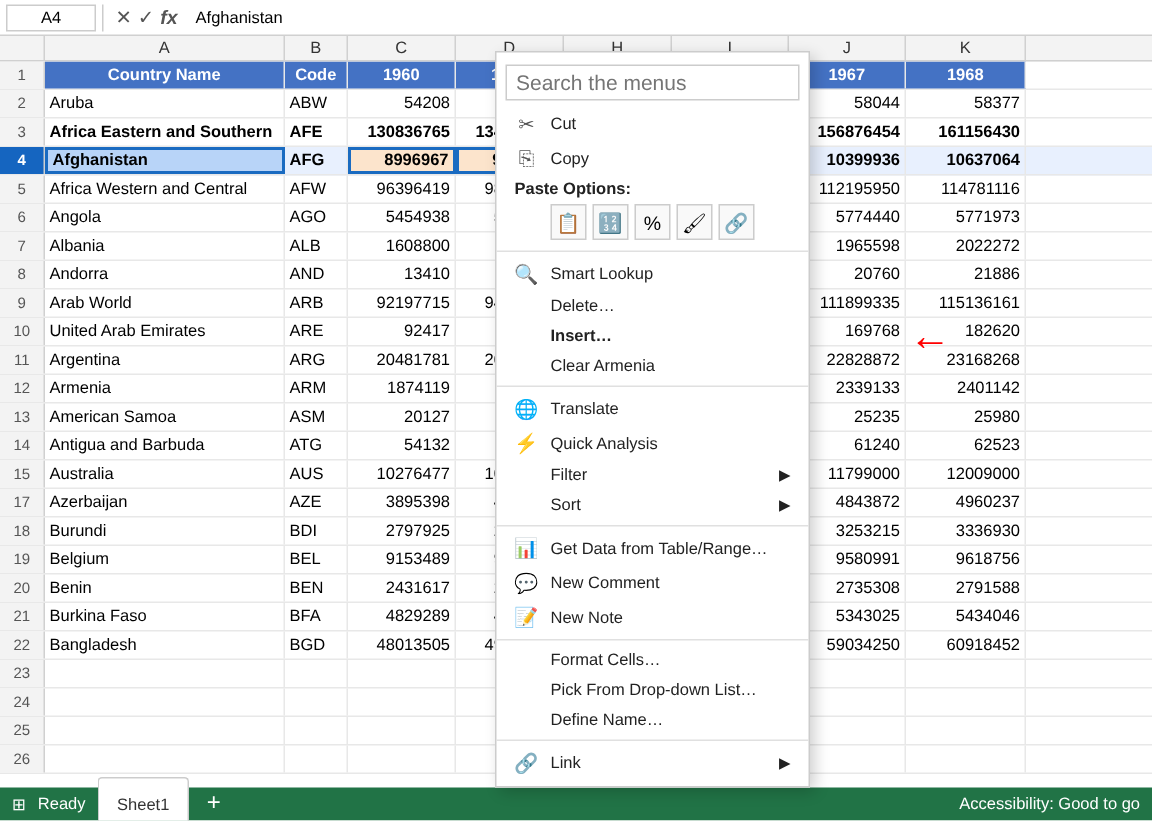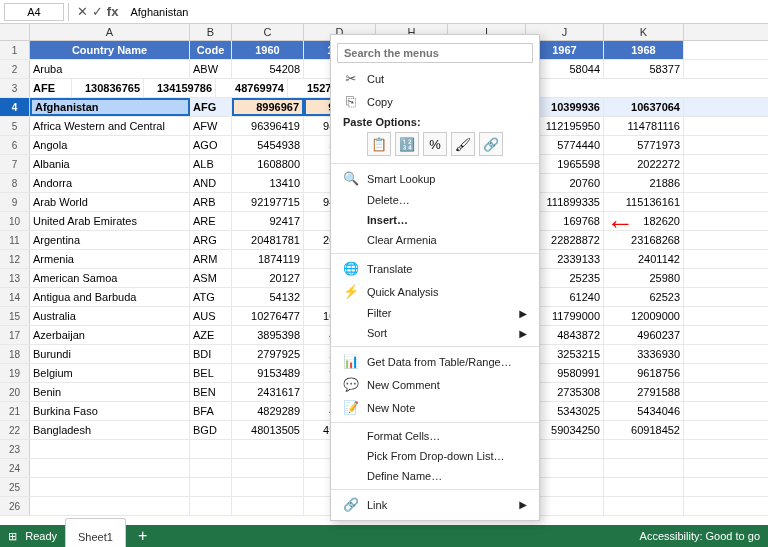--- a/index.html
+++ b/index.html
@@ -58,21 +58,21 @@
     .c-J { width: 78px; min-width: 78px; }
     .c-K { width: 80px; min-width: 80px; }
 
     
     .context-menu {
       position: absolute; top: 34px; left: 330px; width: 210px;
       background: #fff; border: 1px solid #ccc; box-shadow: 3px 3px 10px rgba(0,0,0,0.2);
       z-index: 100; padding: 4px 0;
     }
     .menu-search {
-      margin: 4px 6px; padding: 3px 6px; border: 1px solid #ccc; width: calc(100% - 12px); font-size: 11px; color: #888; font-weight: bold;
+      margin: 4px 6px; padding: 3px 6px; border: 1px solid #ccc; width: calc(100% - 12px); font-size: 14px; color: #888;
     }
     .menu-item {
       display: flex; align-items: center; padding: 4px 12px; cursor: pointer; gap: 8px; font-size: 11px; color: #222; position: relative;
     }
     .menu-item .icon { width: 16px; text-align: center; font-size: 13px; color: #555; }
     .menu-item .arrow { margin-left: auto; font-size: 10px; }
     .menu-divider { height: 1px; background: #e0e0e0; margin: 3px 0; }
 
     
     .status-bar {
@@ -91,21 +91,21 @@
   </style>
 </head>
 <body>
 
 <div class="formula-bar">
   <input class="cell-ref-box" value="A4" style="">
   <div class="formula-bar-divider"></div>
   <div class="formula-icons">
     <span>✕</span>
     <span>✓</span>
-    <span style="font-weight:bold;">fx</span>
+    <span style="font-style:italic;font-weight:bold;">fx</span>
   </div>
   <input class="formula-input" value="Afghanistan" style="">
 </div>
 
 <div class="spreadsheet">
 
   <div class="col-headers">
     <div class="row-header-spacer"></div>
     <div class="col-header c-A">A</div>
     <div class="col-header c-B">B</div>
@@ -136,20 +136,21 @@
           <div class="cell c-B">ABW</div>
           <div class="cell c-C num">54208</div>
           <div class="cell c-D num">55434</div>
           <div class="cell c-H num">57357</div>
           <div class="cell c-I num">57702</div>
           <div class="cell c-J num">58044</div>
           <div class="cell c-K num">58377</div>
         </div>
         <div class="grid-row">
           <div class="row-num">3</div>
+          <div class="cell c-A bold">Africa Eastern and Southern</div>
           <div class="cell c-B bold">AFE</div>
           <div class="cell c-C num bold">130836765</div>
           <div class="cell c-D num bold">134159786</div>
           <div class="cell c-H num bold">48769974</div>
           <div class="cell c-I num bold">152752671</div>
           <div class="cell c-J num bold">156876454</div>
           <div class="cell c-K num bold">161156430</div>
         </div>
         <div class="grid-row selected-row">
           <div class="row-num selected-row-num">4</div>

